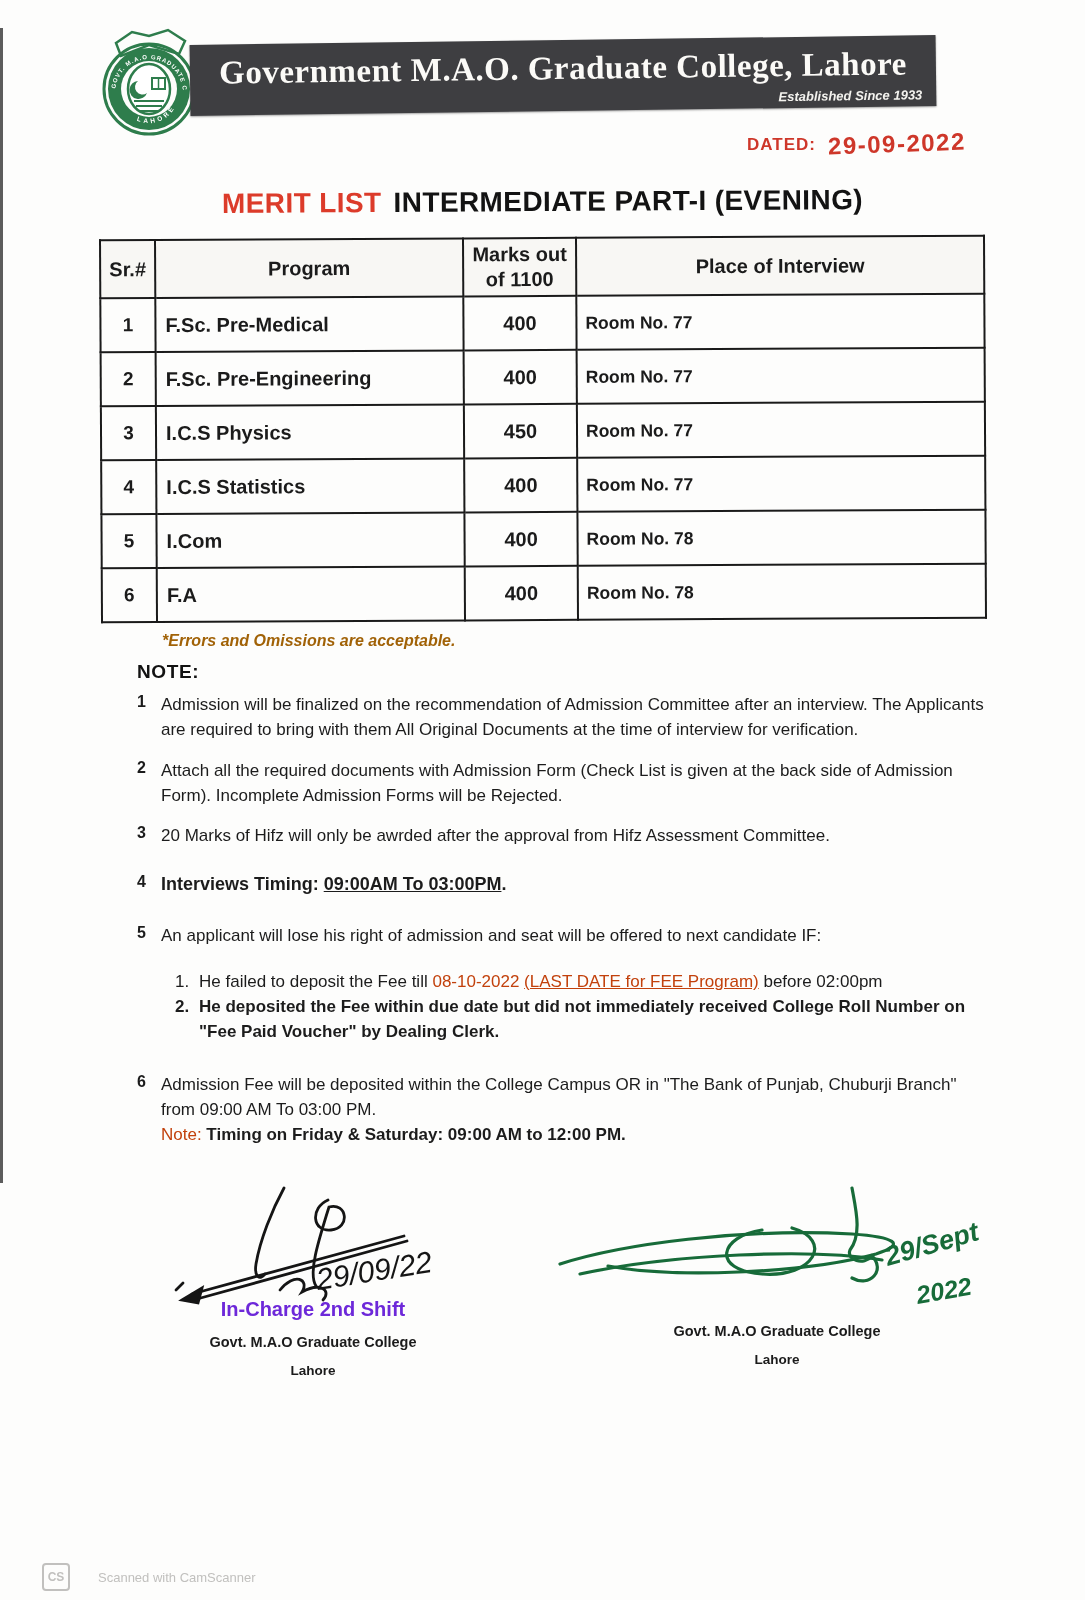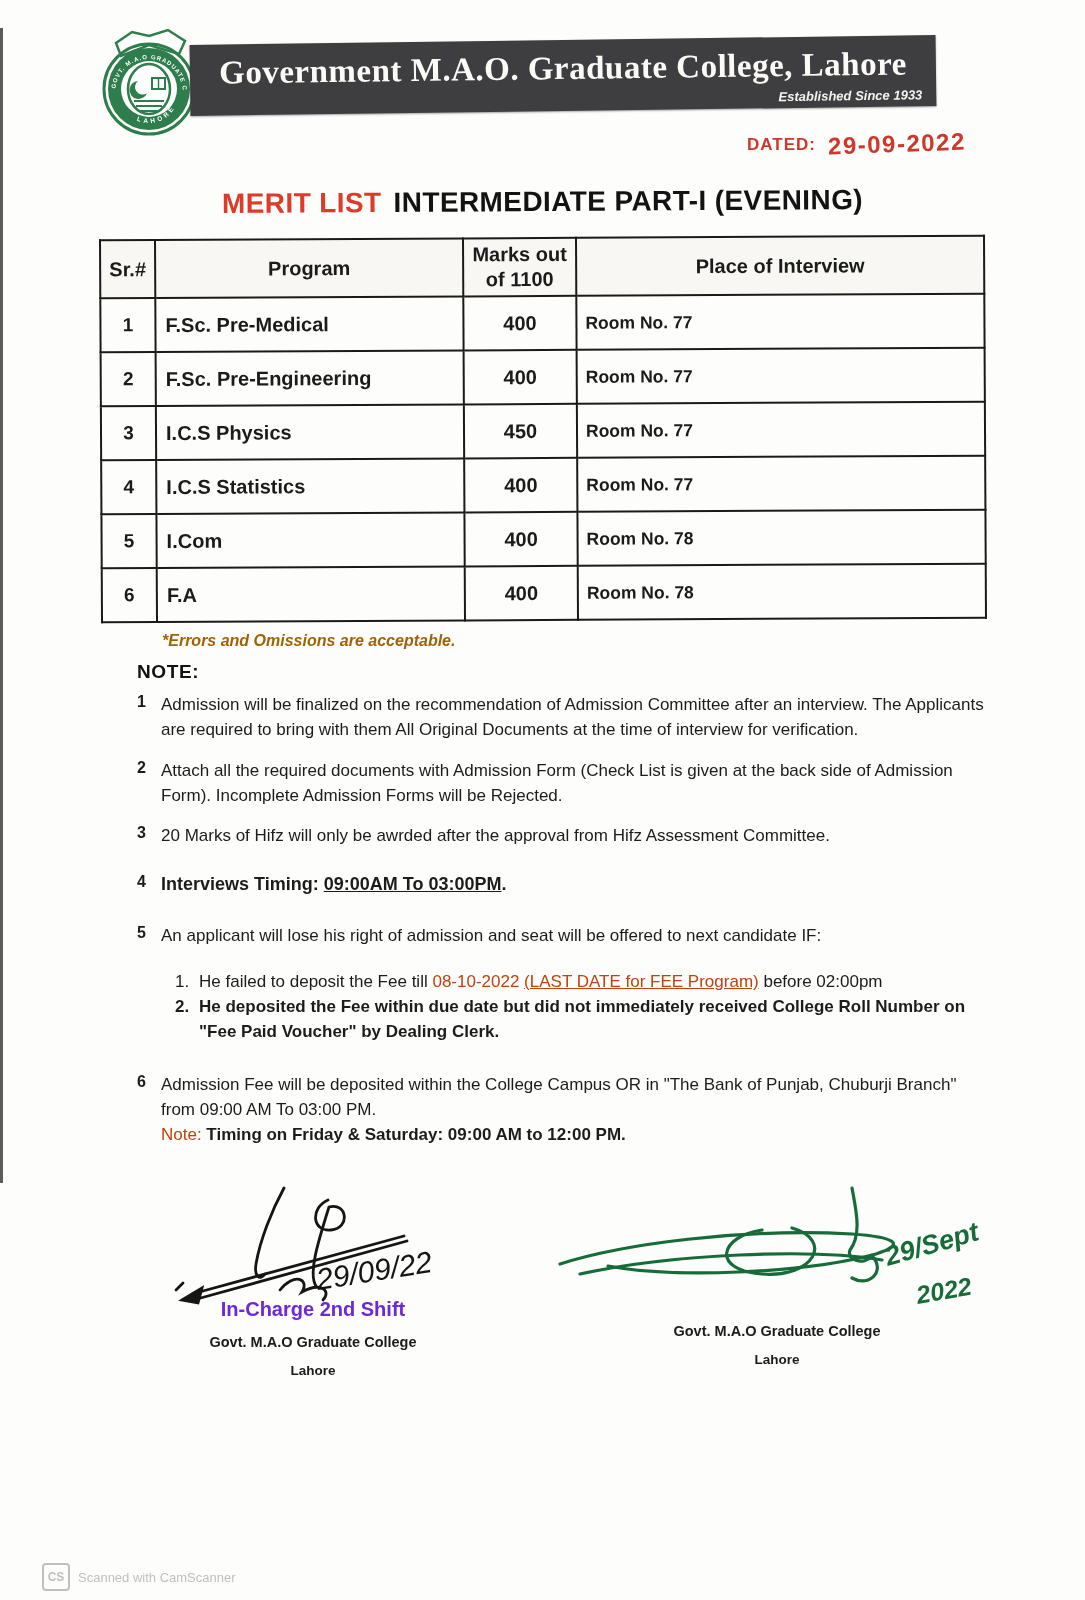--- a/index.html
+++ b/index.html
@@ -67,21 +67,21 @@
   .sig-canvas{display:block;margin:0 auto;}
   .sig-title{font-weight:bold;font-size:20px;color:#6d28d9;margin-top:-12px;}
   .sig-org{font-weight:bold;font-size:14.5px;margin-top:13px;}
   .sig-city{font-weight:bold;font-size:13.5px;margin-top:13px;}
   .sig-right .sig-title{margin-top:-16px;}
 
   
   .scanner{position:absolute;left:10px;top:1563px;display:flex;align-items:center;gap:8px;color:#c1c0be;}
   .cs-badge{width:24px;height:24px;border:2px solid #c1c0be;border-radius:4px;display:grid;
           place-items:center;font-size:12px;font-weight:bold;margin-left:32px;}
-  .scanner-text{font-size:13px;}
+  .scanner-text{font-size:13px;margin-left:20px;}
 </style>
 </head>
 <body>
 
 <div class="page">
   <div class="scan-edge"></div>
 
   <svg class="logo" viewBox="0 0 114 114">
     <path d="M24 20 L40 9 L57 13 L76 7 L93 18 L87 31 L57 22 L29 33 Z" fill="#fdfdfb" stroke="#2e7d4c" stroke-width="2.5"></path>
     <circle cx="57" cy="66" r="45" fill="none" stroke="#2e7d4c" stroke-width="3"></circle>

